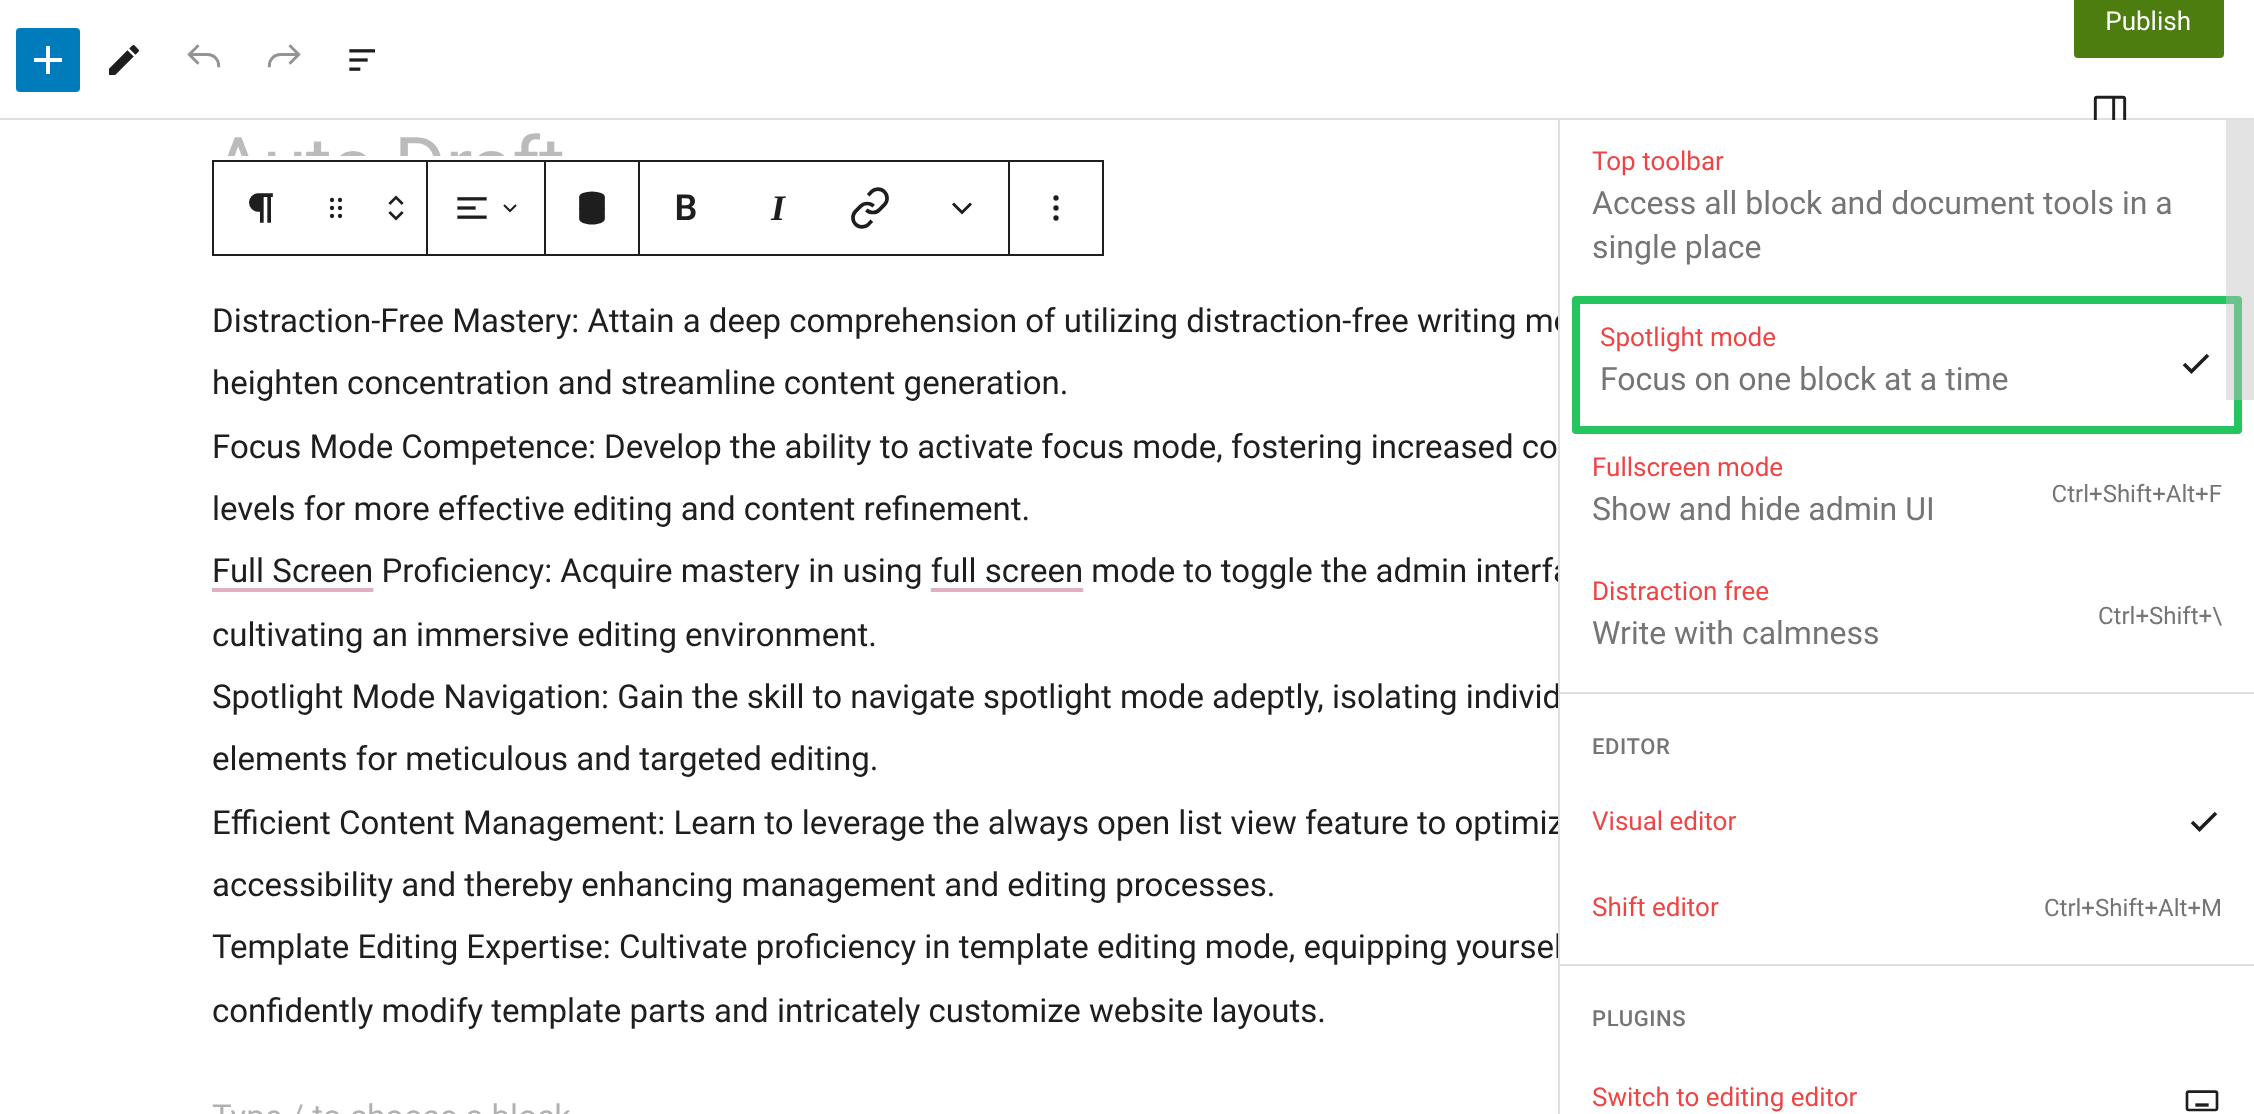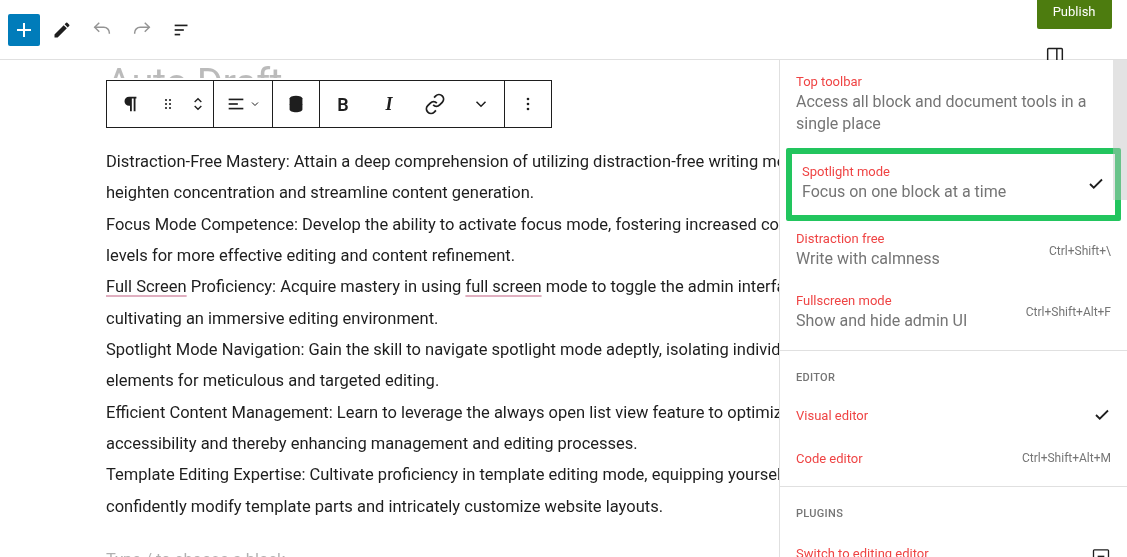--- a/index.html
+++ b/index.html
@@ -183,21 +183,21 @@
     font-size: 14px;
     color: #1e1e1e;
   }
   .panel-item.single-line {
     padding: 14px 16px;
     align-items: center;
     justify-content: center;
   }
   .panel-item.single-line .panel-item-title { margin-bottom: 0; }
   .panel-item.selected {
-    border: 6px solid #22c55e;
+    border: 4px solid #22c55e;
     border-radius: 2px;
     margin: 0 6px;
     padding-left: 10px;
     padding-right: 10px;
   }
   .panel-item.selected .check { right: 10px; }
   .panel-divider {
     height: 1px;
     background: var(--border);
     margin: 6px 0;
@@ -390,51 +390,51 @@
     </div>
     <span class="check">
       <svg width="18" height="18" viewBox="0 0 24 24" fill="none" stroke="currentColor" stroke-width="2.4">
           <polyline points="4 12 9 17 20 6"></polyline>
         </svg>
     </span>
   </div>
 
   <div class="panel-item">
     <div class="panel-item-body">
+      <div class="panel-item-title">Fullscreen mode</div>
+      <div class="panel-item-desc">Show and hide admin UI</div>
+    </div>
+    <div class="panel-item-kbd">Ctrl+Shift+Alt+F</div>
+  </div>
+
+  <div class="panel-item">
+    <div class="panel-item-body">
       <div class="panel-item-title">Distraction free</div>
       <div class="panel-item-desc">Write with calmness</div>
     </div>
     <div class="panel-item-kbd">Ctrl+Shift+\</div>
-  </div>
-
-  <div class="panel-item">
-    <div class="panel-item-body">
-      <div class="panel-item-title">Fullscreen mode</div>
-      <div class="panel-item-desc">Show and hide admin UI</div>
-    </div>
-    <div class="panel-item-kbd">Ctrl+Shift+Alt+F</div>
   </div>
 
   <div class="panel-divider"></div>
   <div class="panel-section-label">Editor</div>
 
   <div class="panel-item single-line">
     <div class="panel-item-body">
       <div class="panel-item-title">Visual editor</div>
     </div>
     <span class="check">
       <svg width="18" height="18" viewBox="0 0 24 24" fill="none" stroke="currentColor" stroke-width="2.4">
           <polyline points="4 12 9 17 20 6"></polyline>
         </svg>
     </span>
   </div>
 
   <div class="panel-item single-line">
     <div class="panel-item-body">
-      <div class="panel-item-title">Code editor</div>
+      <div class="panel-item-title">Shift editor</div>
     </div>
     <div class="panel-item-kbd">Ctrl+Shift+Alt+M</div>
   </div>
 
   <div class="panel-divider"></div>
   <div class="panel-section-label">Plugins</div>
 
   <div class="panel-item single-line">
     <div class="panel-item-body">
       <div class="panel-item-title">Switch to editing editor</div>

